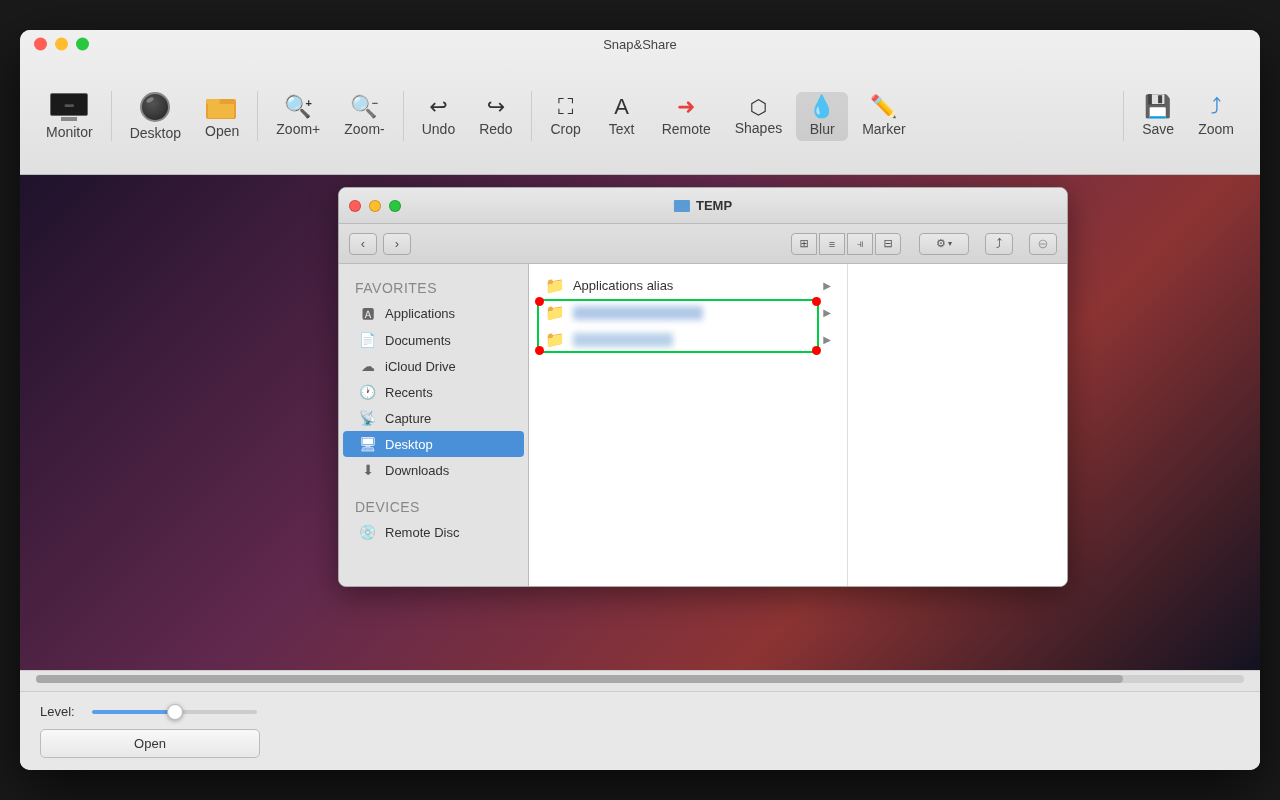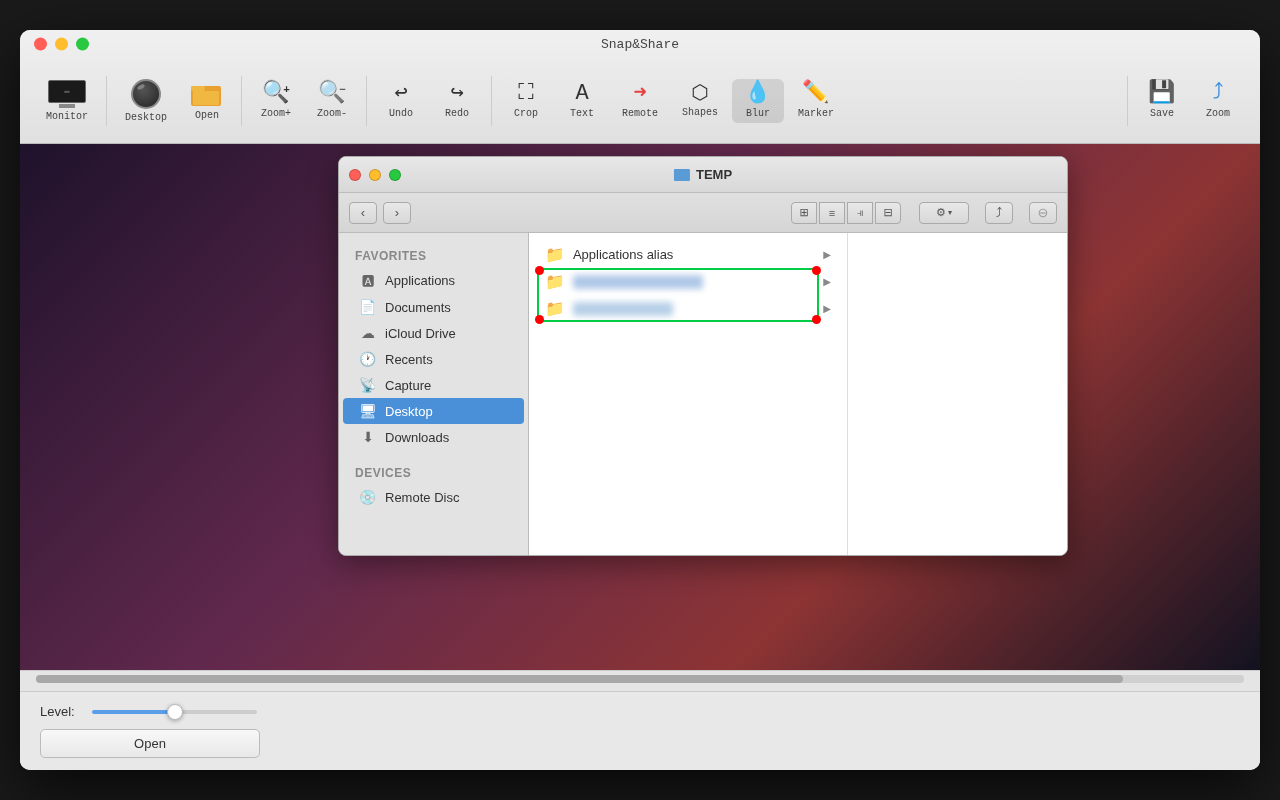--- a/index.html
+++ b/index.html
@@ -19,26 +19,25 @@
       background: #ececec;
       border-radius: 10px;
       box-shadow: 0 20px 60px rgba(0,0,0,0.7);
       display: flex;
       flex-direction: column;
       overflow: hidden;
     }
     
     .title-bar {
       background: linear-gradient(to bottom, #f0f0f0, #e0e0e0);
-      height: 114px;
+      height: 145px;
       border-bottom: 1px solid #bbb;
       display: flex;
       flex-direction: column;
       flex-shrink: 0;
-      font-family: Liberation Mono, monospace;
     }
     .title-bar-top {
       display: flex;
       align-items: center;
       justify-content: center;
       height: 28px;
       position: relative;
     }
     .window-controls {
       position: absolute;
@@ -80,21 +79,21 @@
       cursor: pointer;
       border-radius: 6px;
       min-width: 52px;
     }
     .tool-icon {
       font-size: 22px;
       line-height: 1;
       color: #333;
     }
     .tool-label {
-      font-size: 10px;
+      font-size: 14px;
       color: #444;
     }
     .tool-separator {
       width: 1px;
       height: 50px;
       background: #ccc;
       margin: 0 4px;
     }
     .toolbar-spacer { flex: 1; }
     .monitor-stand {
@@ -289,22 +288,22 @@
       height: calc(100% - 76px);
     }
     .finder-sidebar {
       width: 190px;
       background: rgba(220,220,220,0.7);
       border-right: 1px solid #bbb;
       padding: 12px 0;
       overflow-y: auto;
     }
     .sidebar-section-header {
-      font-size: 12px;
-      font-weight: 700;
+      font-size: 14px;
+      font-weight: 400;
       color: #888;
       padding: 4px 16px 4px;
       text-transform: uppercase;
       letter-spacing: 0.5px;
     }
     .sidebar-item {
       display: flex;
       align-items: center;
       padding: 5px 16px;
       gap: 8px;

